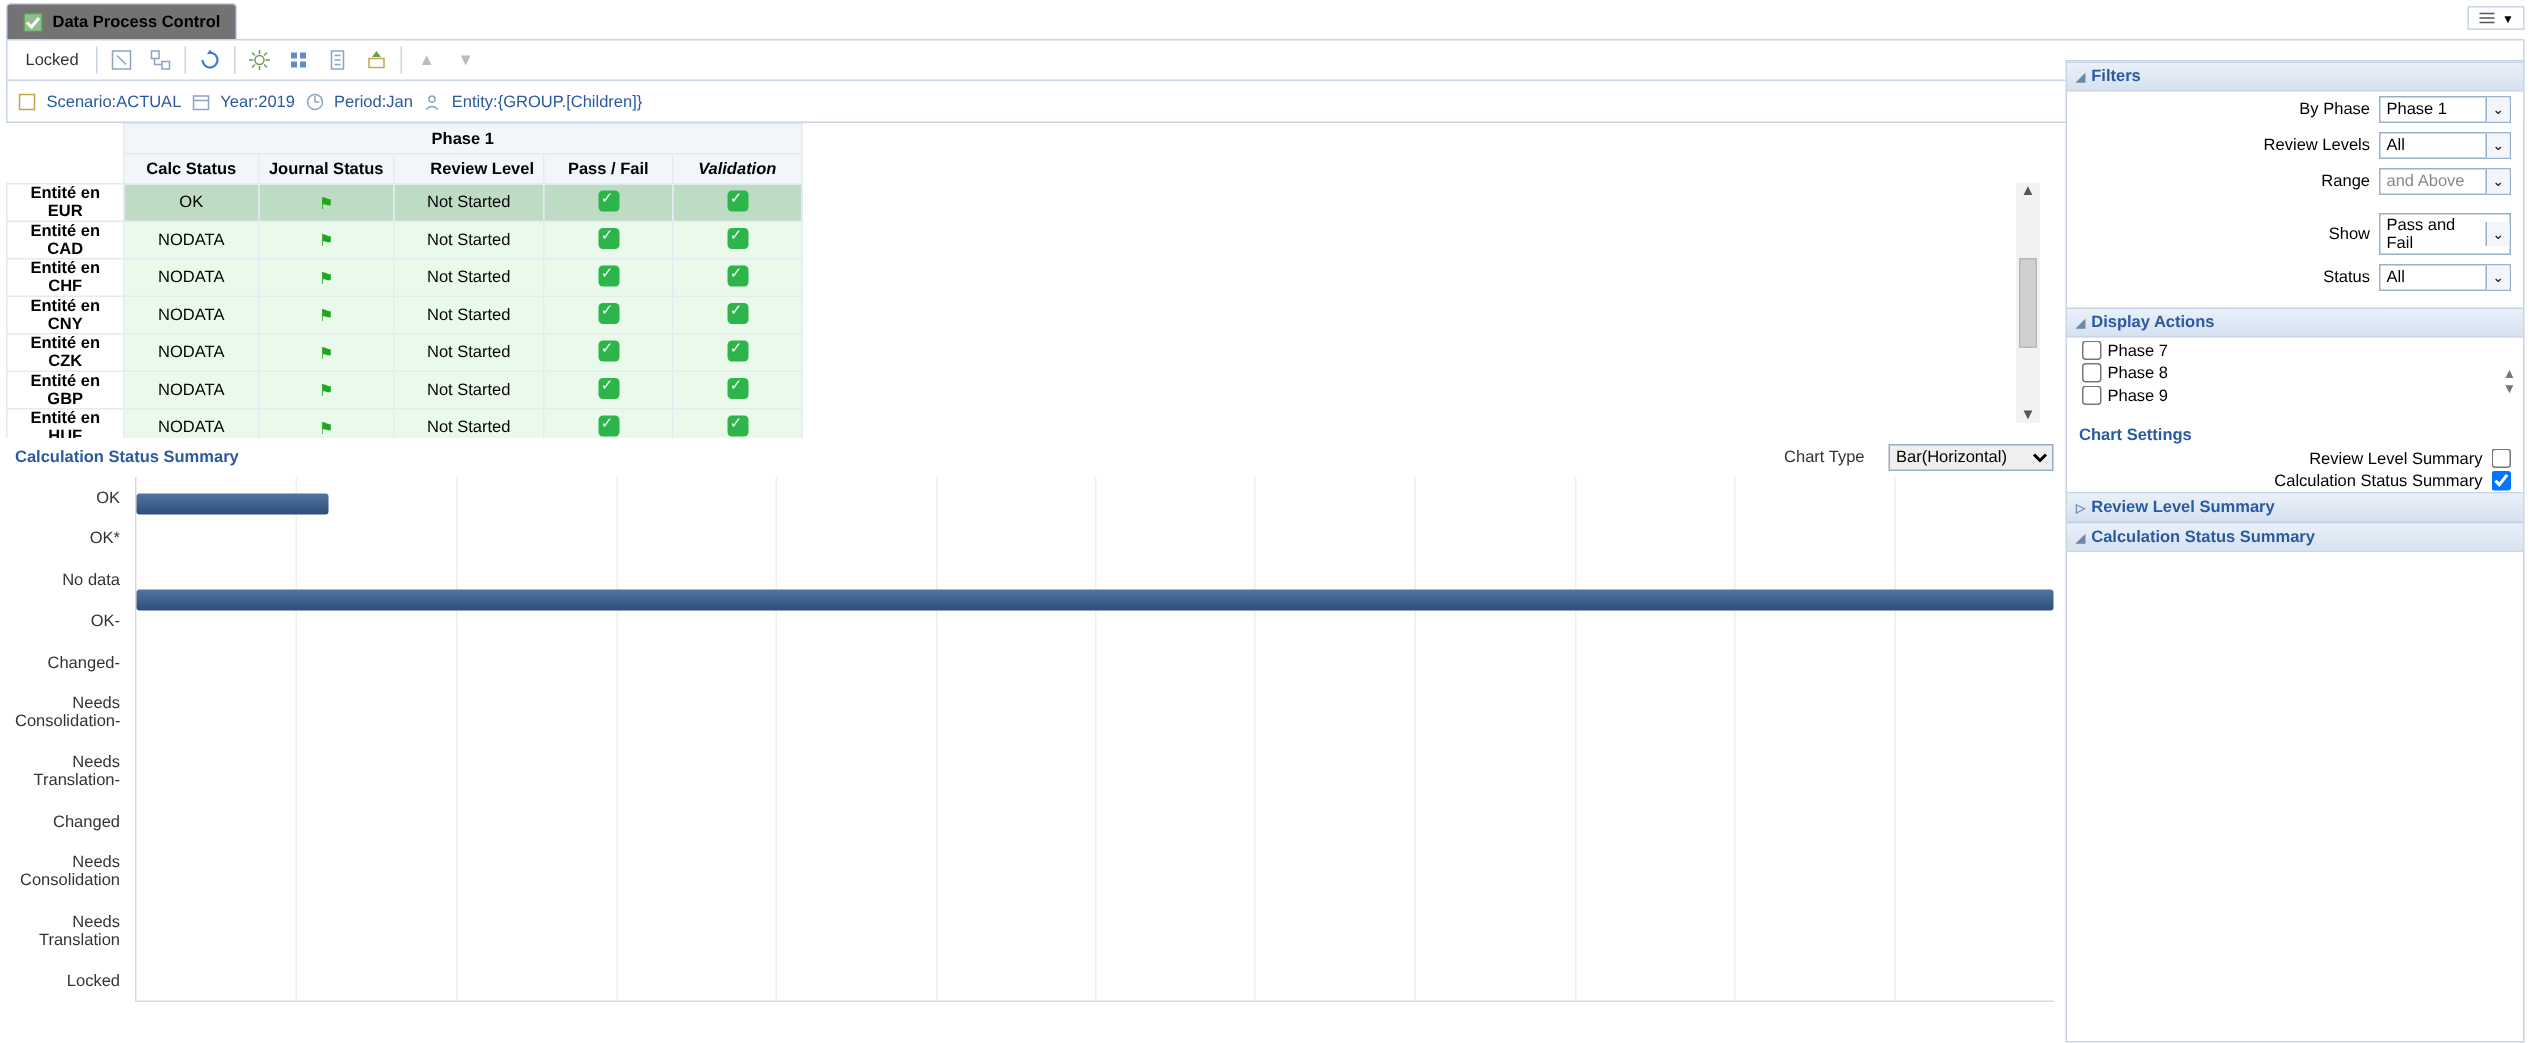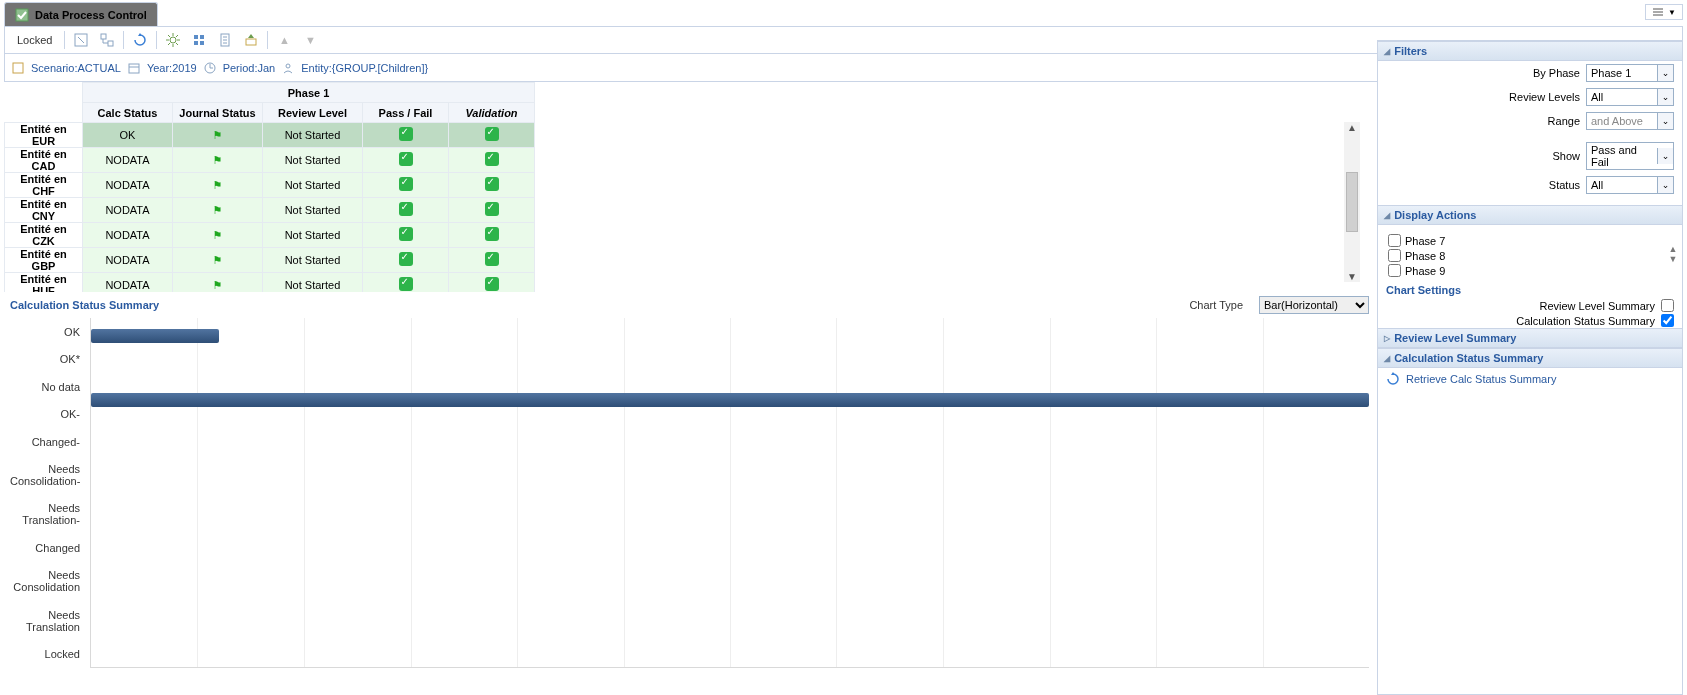--- a/index.html
+++ b/index.html
@@ -177,21 +177,21 @@
     <div class="grid" style="width:540px;">
       <table>
         <tbody>
             <tr>
           <th rowspan="2" class="entity-cell" style="width:78px; background:#fff; border-top:none; border-left:none;"></th>
           <th class="phase-head" colspan="5">Phase 1</th>
         </tr>
         <tr>
           <th style="width:90px;">Calc Status</th>
           <th style="width:90px;">Journal Status</th>
-          <th style="width:100px;">Review Level</th>
+          <th style="width:100px;text-align:right;">Review Level</th>
           <th style="width:86px;">Pass / Fail</th>
           <th style="width:86px;font-style:italic;">Validation</th>
         </tr>
         </tbody>
           <tbody id="grid-body">
             <tr class="row-first">
               <th class="entity-cell">Entité en EUR</th>
               <td>OK</td>
               <td><span class="flag">⚑</span></td>
               <td>Not Started</td>
@@ -337,21 +337,21 @@
         <span class="arrow">⌄</span>
       </div>
     </div>
   <div style="height:8px;"></div>
 
   <div class="section-head">
     <span class="triangle">◢</span>
     <span>Display Actions</span>
   </div>
   <div style="display:flex;">
-    <div class="phase-list" id="phase-list" style="flex:1;justify-content:flex-end;">
+    <div class="phase-list" id="phase-list" style="flex:1;">
         <label><input type="checkbox" style=""> Phase 7</label>
         <label><input type="checkbox" style=""> Phase 8</label>
         <label><input type="checkbox" style=""> Phase 9</label>
       </div>
     <div style="width:18px; display:flex; flex-direction:column; justify-content:center; color:#777;">
       <span style="font-size:9px; text-align:center;">▲</span>
       <span style="font-size:9px; text-align:center;">▼</span>
     </div>
   </div>
   <div class="chart-settings-head">Chart Settings</div>
@@ -365,20 +365,13 @@
     </div>
 
   <div class="section-head">
     <span class="triangle">▷</span>
     <span>Review Level Summary</span>
   </div>
   <div class="section-head">
     <span class="triangle">◢</span>
     <span>Calculation Status Summary</span>
   </div>
-  <div class="link-row">
-    <svg width="14" height="14">
-        <path d="M7 2 A5 5 0 1 1 2 7" stroke="#3a7fd5" stroke-width="1.5" fill="none"></path>
-        <path d="M7 0 L9 3 L5 3 Z" fill="#3a7fd5"></path>
-      </svg>
-    <span>Retrieve Calc Status Summary</span>
-  </div>
 </div>
 
 </body></html>

